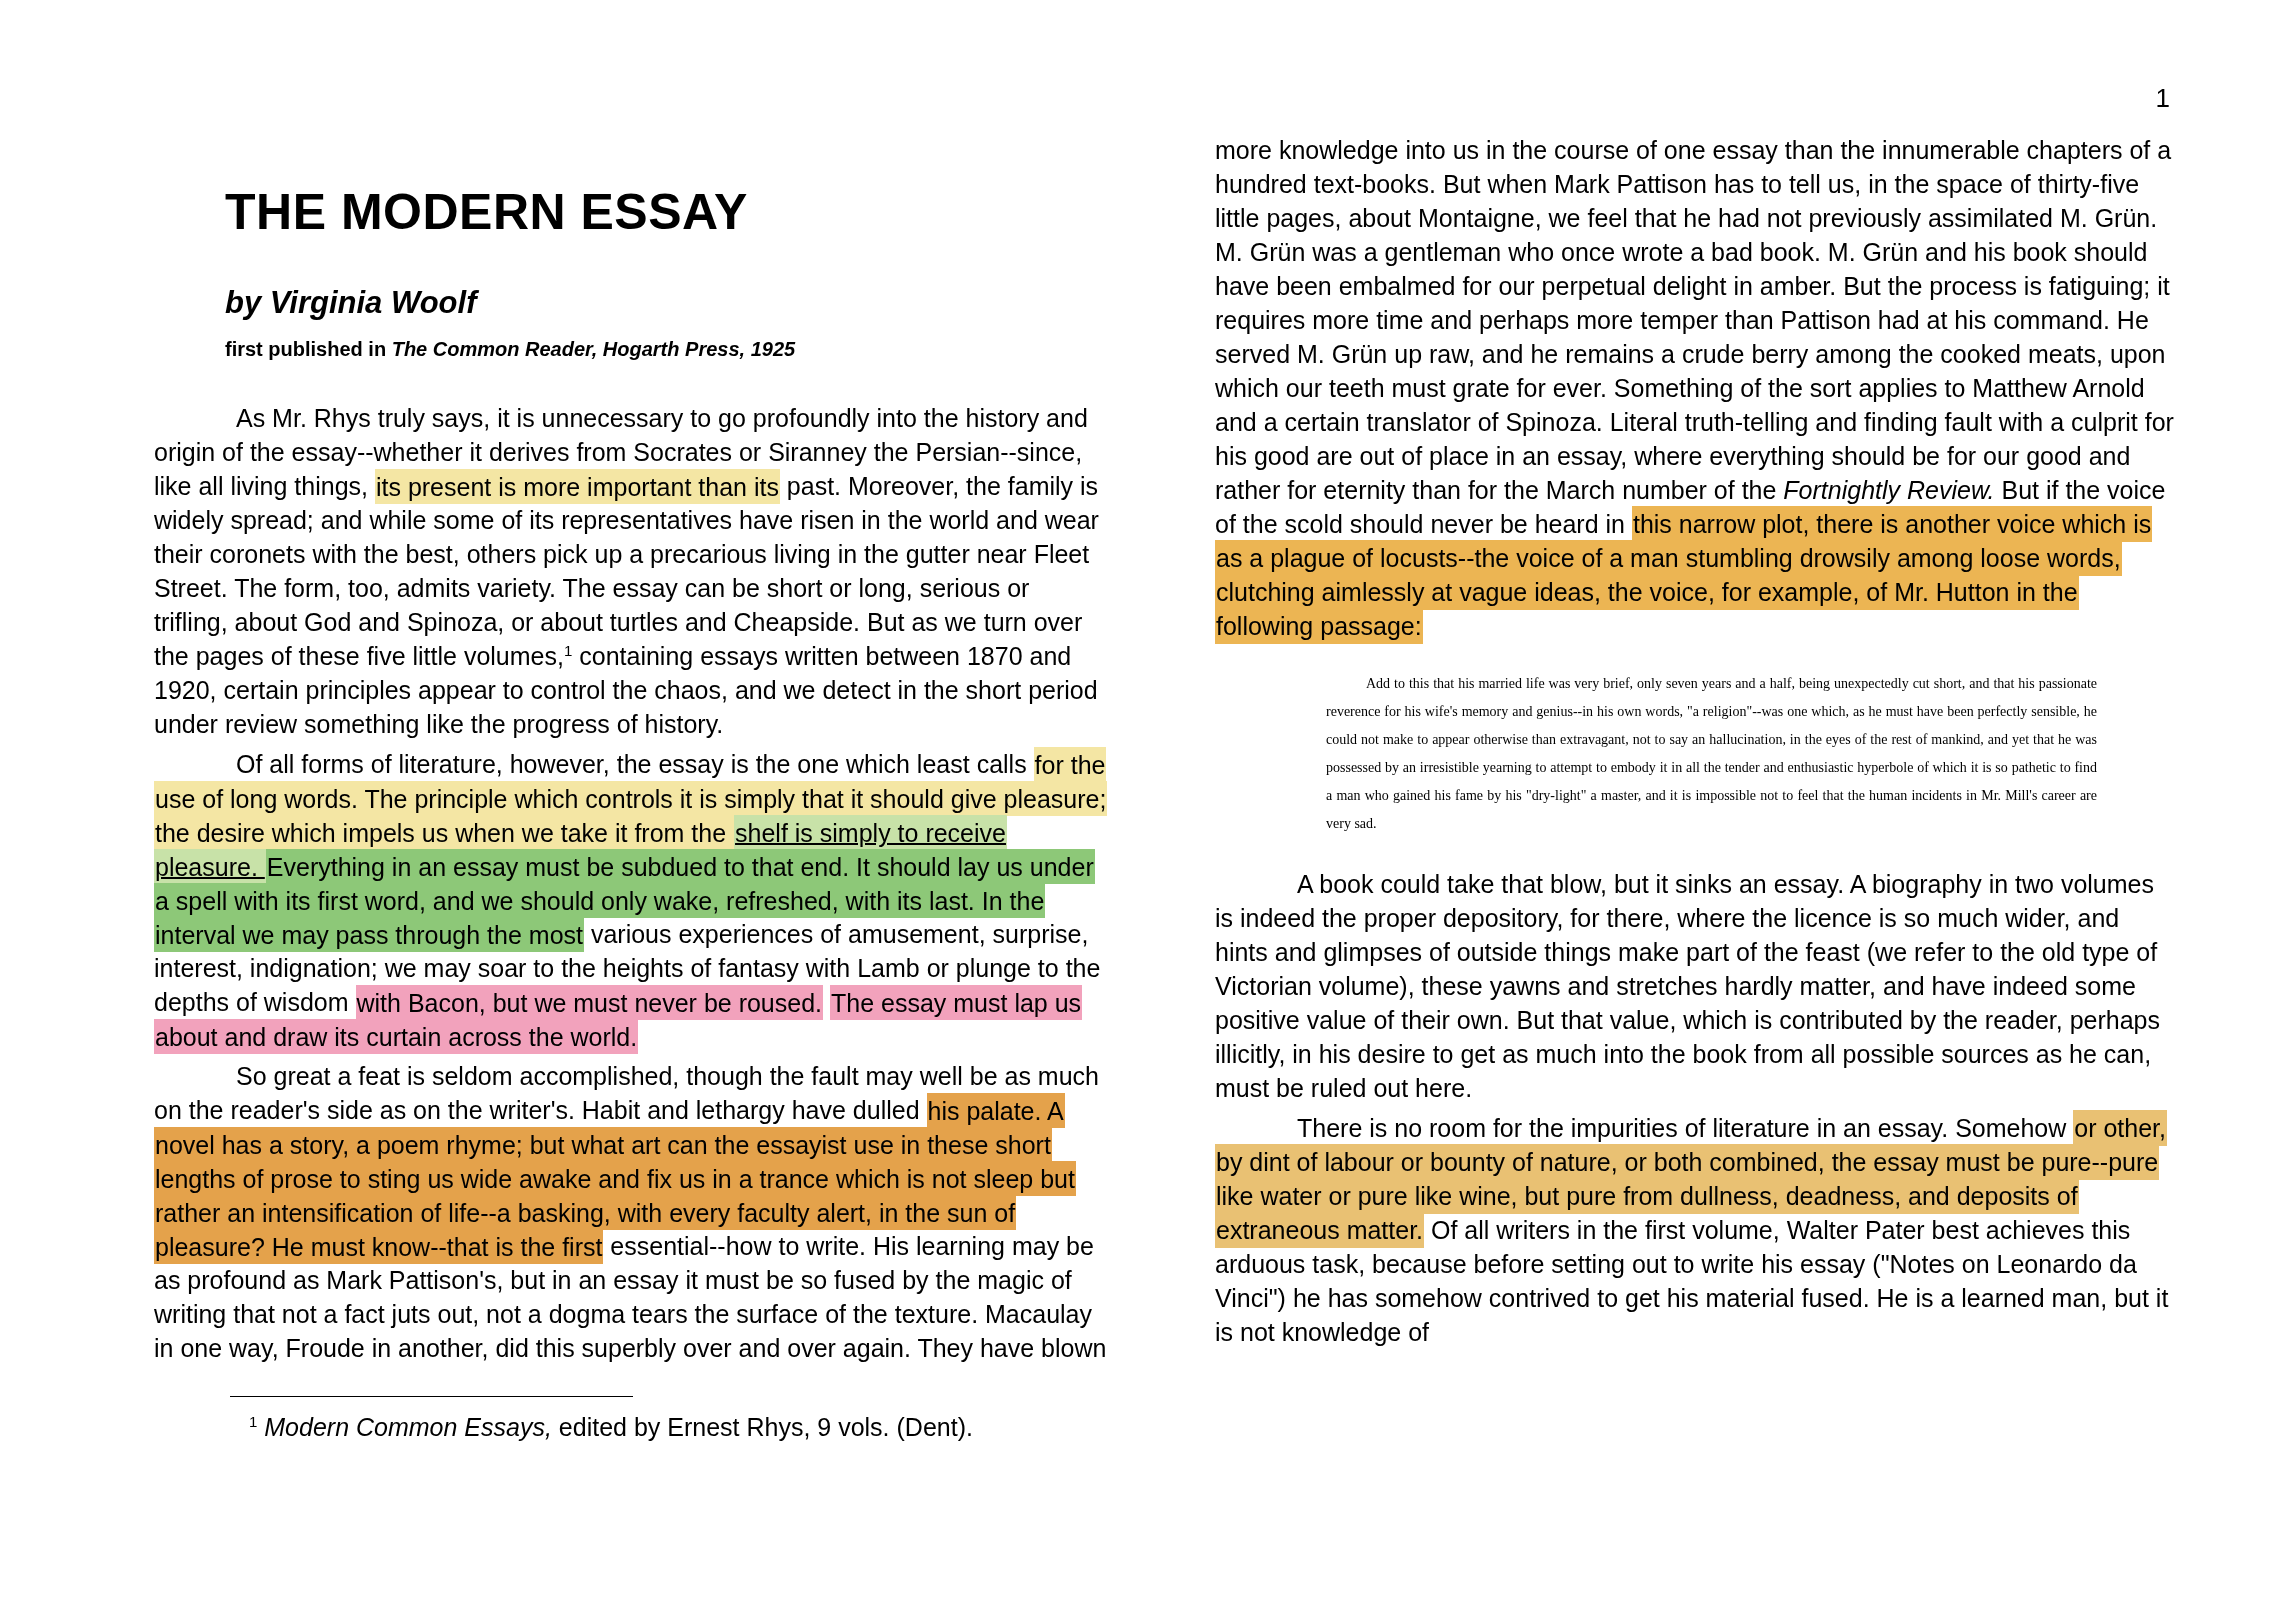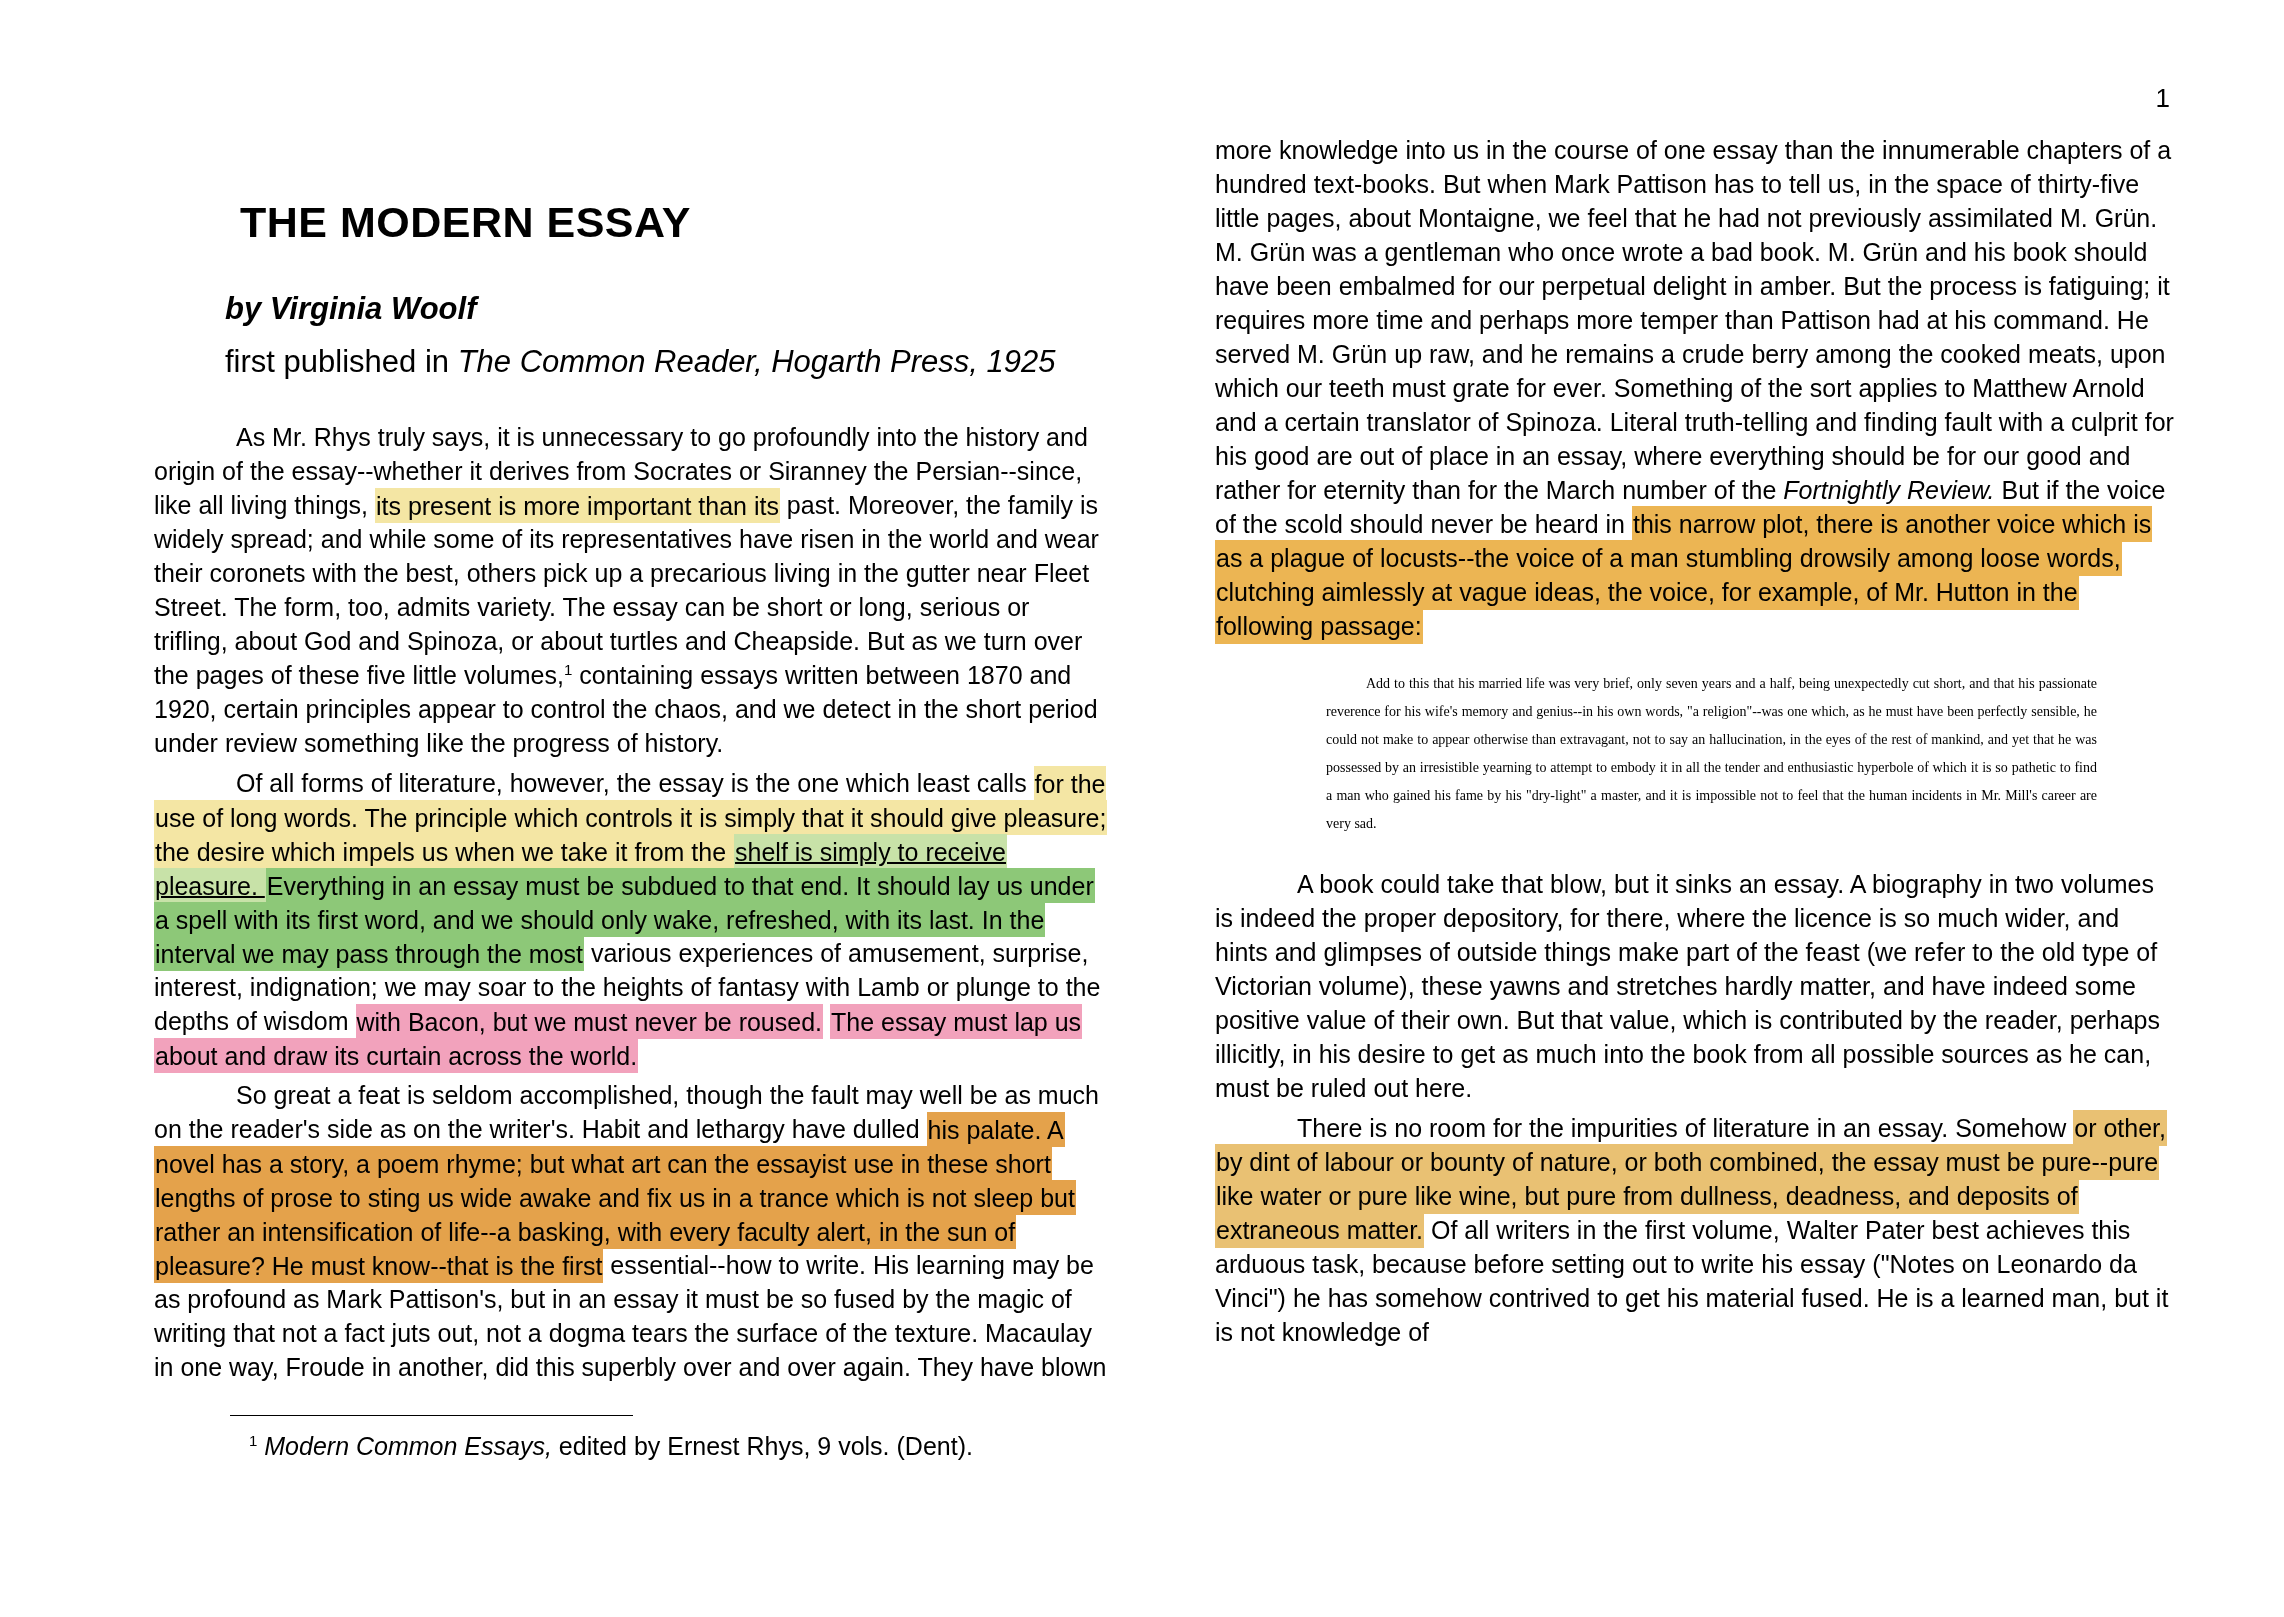--- a/index.html
+++ b/index.html
@@ -15,23 +15,23 @@
   .page-number{
     position:absolute;
     top:83px;
     right:115px;
     font-size:26px;
   }
   .col{position:absolute;}
   .col-left{left:148px;top:183px;width:965px;}
   .col-right{left:1209px;top:127px;width:974px;}
   .header-block{padding-left:77px;}
-  .title{font-size:43px;font-weight:bold;margin:15px;letter-spacing:0.5px;}
+  .title{font-size:50px;font-weight:bold;margin:0;letter-spacing:0.5px;}
   .byline{font-size:31px;font-weight:bold;font-style:italic;margin:44px 0 8px 0;}
-  .publine{font-size:31px;margin:17.3px 0 0 0;}
+  .publine{font-size:20px;margin:17.3px 0 0 0;font-weight:bold;}
   .para{font-size:25px;line-height:34px;margin:6px;text-align:left;}
   .first-para{margin-top:40px;}
   .indent{text-indent:82px;}
   .it{font-style:italic;}
   sup{font-size:0.6em;line-height:0;}
   .hl{
     padding:3.8px 1px;
     box-decoration-break:clone;
     -webkit-box-decoration-break:clone;
   }

